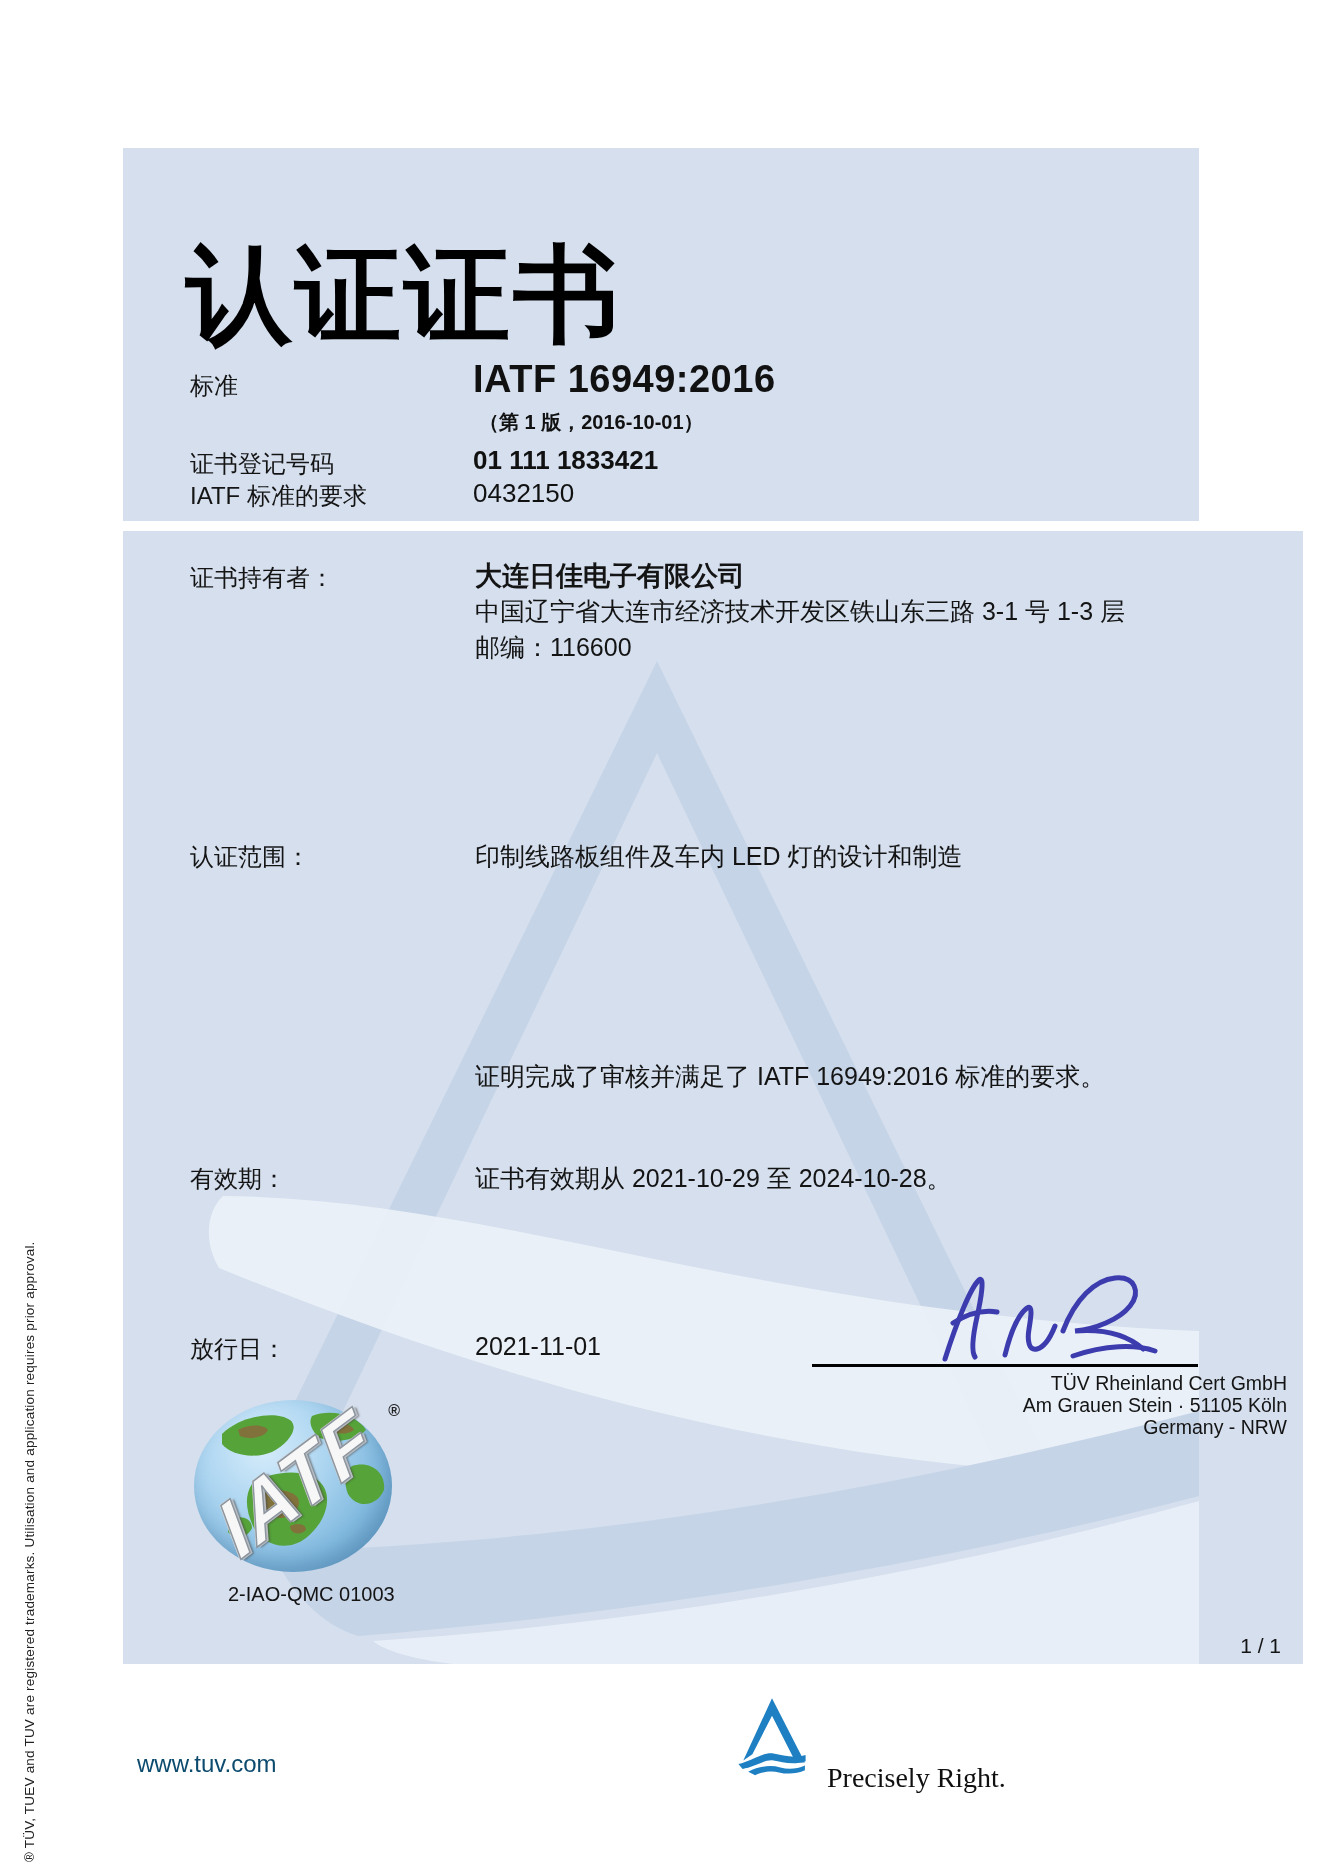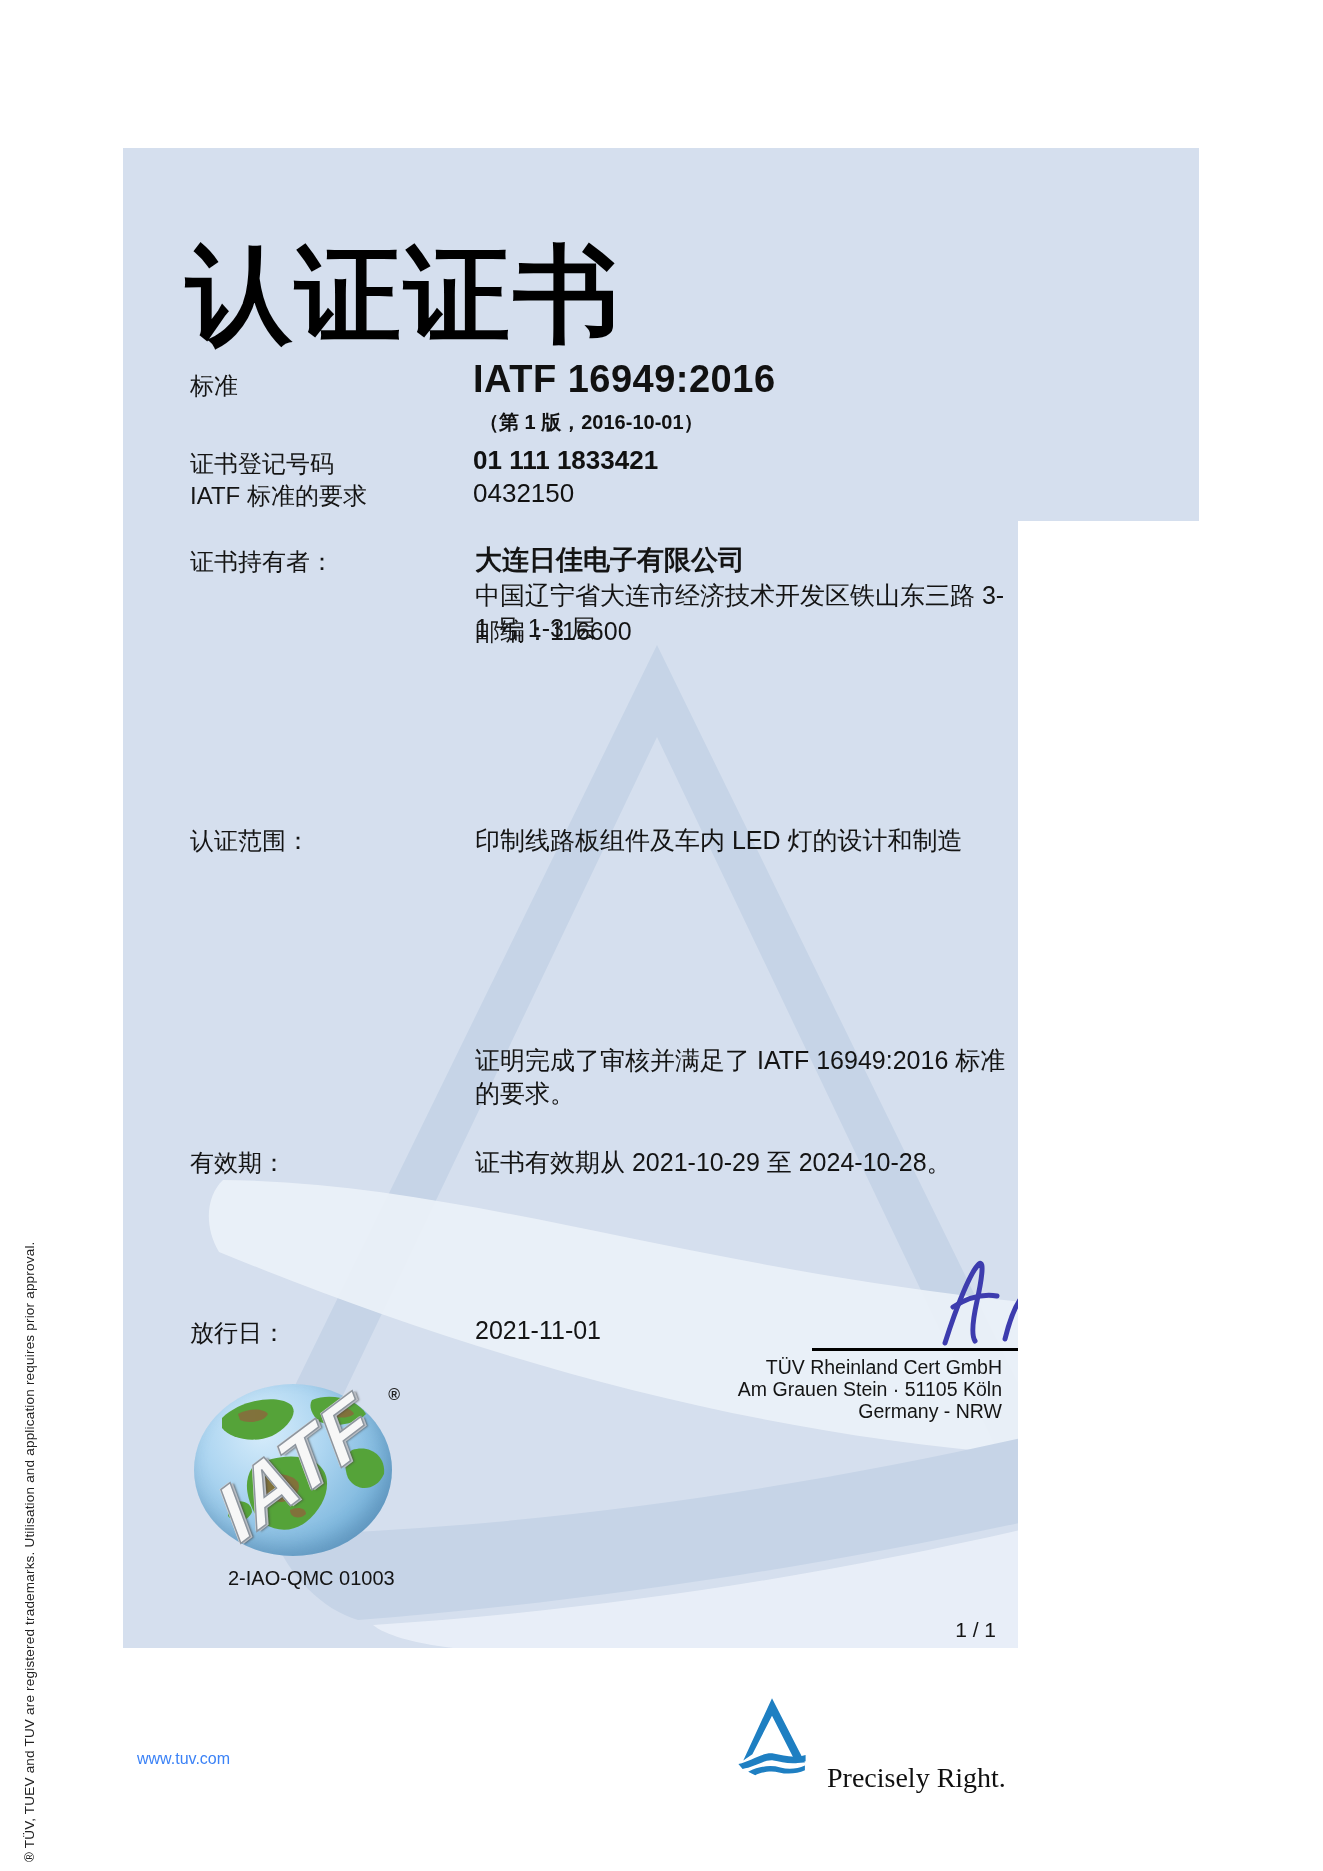--- a/index.html
+++ b/index.html
@@ -16,21 +16,21 @@
   .val{font-size:25px;color:#141414;}
   .b{font-weight:bold;}
   .cert-title{font-size:106px;font-weight:600;color:#000;letter-spacing:3px;white-space:nowrap;}
   .std-val{font-size:38px;font-weight:bold;letter-spacing:.5px;}
   .std-ed{font-size:20px;font-weight:bold;}
   .num{font-size:26px;}
   .issuer{font-size:19.5px;line-height:22px;text-align:right;color:#141414;}
   .sig-line{background:#000;height:3px;}
   .pageno{font-size:21px;color:#141414;}
   .code{font-size:20px;color:#141414;}
-  .site{font-size:16px;color:#3b82f6;}
+  .site{font-size:24px;color:#0c4a6e;}
   .brand{font-size:43px;color:#1a1a1a;white-space:nowrap;}
   .brand .bold{font-weight:bold;}
   .brand sup{font-size:17px;vertical-align:38px;font-weight:400;}
   .tagline{font-size:28px;color:#101010;}
   .vtext{font-size:13.5px;color:#222;transform-origin:0 0;transform:rotate(-90deg);white-space:nowrap;letter-spacing:.2px;}
   .globe{border-radius:50%;overflow:hidden;
     background:radial-gradient(circle at 35% 28%, #d6ecfb 0%, #aed6f1 34%, #7fb8de 68%, #5e9dca 100%);
     box-shadow:inset -6px -10px 18px rgba(40,80,120,.25);}
   .iatf-text{font-size:80px;font-weight:bold;font-style:italic;color:#f7f7f7;letter-spacing:1px;
     transform:rotate(-37deg) skewX(-6deg);
@@ -52,21 +52,21 @@
     <div class="abs std-val" style="left:350px;top:210px;">IATF 16949:2016</div>
     <div class="abs std-ed" style="left:356px;top:261px;">（第 1 版，2016-10-01）</div>
 
     <div class="abs lbl" style="left:67px;top:300px;">证书登记号码</div>
     <div class="abs num b" style="left:350px;top:297px;">01 111 1833421</div>
 
     <div class="abs lbl" style="left:67px;top:332px;">IATF 标准的要求</div>
     <div class="abs num" style="left:350px;top:330px;">0432150</div>
   </div>
 
-  <div class="abs panel" style="left:123px;top:499px;width:895px;height:1133px;overflow:hidden;">
+  <div class="abs panel" style="left:123px;top:515px;width:1180px;height:1133px;overflow:hidden;">
 
     <svg class="abs" style="left:0;top:0;" width="1076" height="1133" viewBox="0 0 1076 1133">
       <path d="M534,130 L952,985 L898,985 L534,222 L170,985 L116,985 Z" fill="var(--wm)"></path>
       <path d="M100,665 C380,668 620,780 1076,800 L1076,945 C700,950 360,845 96,737 C80,710 84,680 100,665 Z" fill="var(--wave)" opacity="0.95"></path>
       <path d="M150,1020 C480,1012 800,952 1076,880 L1076,965 C810,1035 500,1085 235,1105 C200,1095 165,1060 150,1020 Z" fill="var(--wm)"></path>
       <path d="M250,1110 C560,1090 840,1035 1076,970 L1076,1133 L330,1133 C290,1128 262,1120 250,1110 Z" fill="var(--wave)" opacity="0.9"></path>
     </svg>
 
     <div class="abs lbl" style="left:67px;top:31px;">证书持有者：</div>
     <div class="abs val b" style="left:352px;top:27px;font-size:27px;">大连日佳电子有限公司</div>

